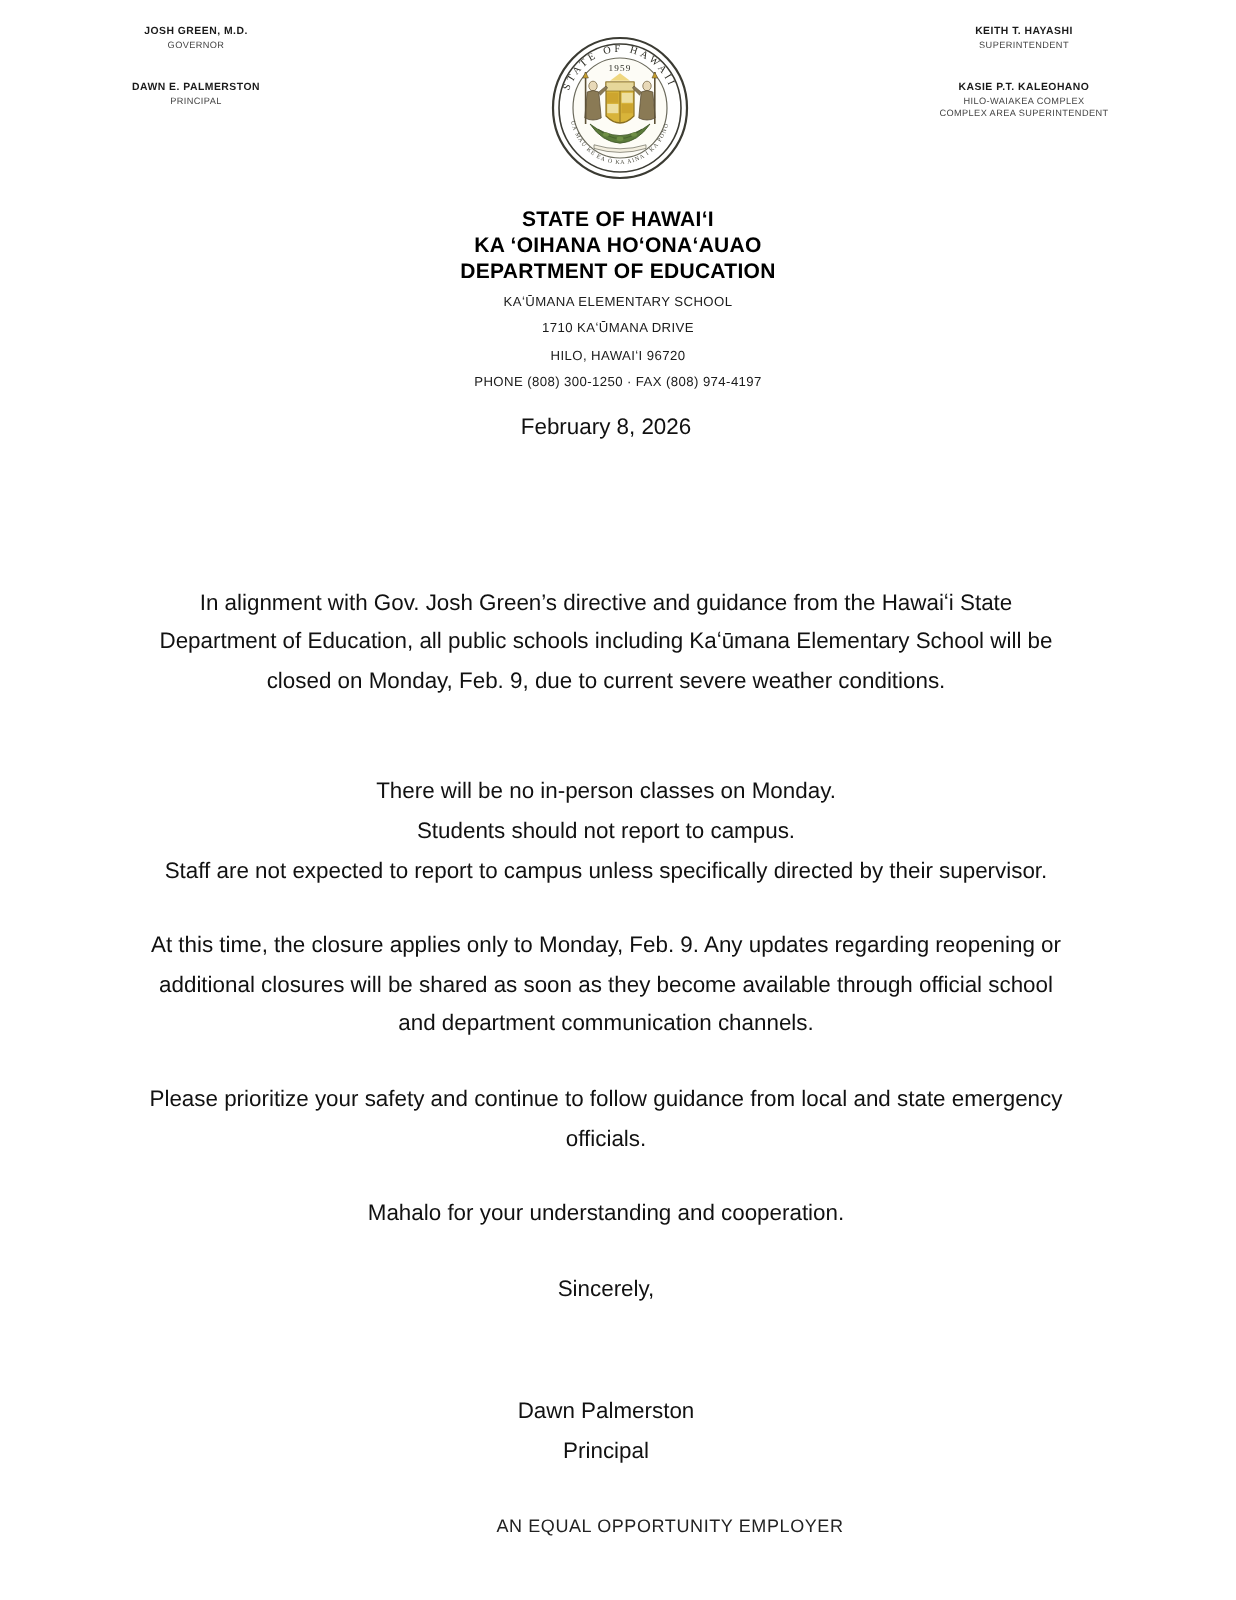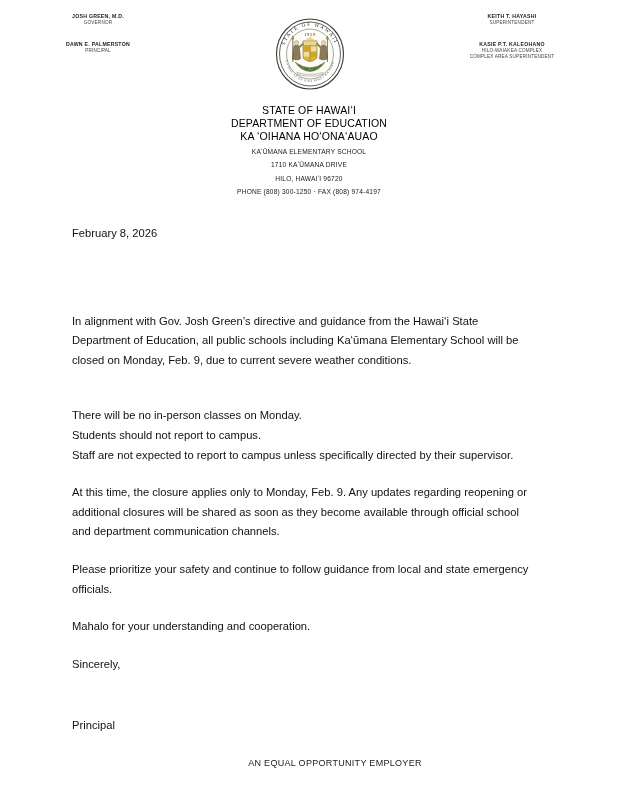--- a/index.html
+++ b/index.html
@@ -67,39 +67,40 @@
   
   .org-block {
     position: absolute;
     left: 0;
     top: 104px;
     width: 618px;
     text-align: center;
   }
   .org-title {
     font-size: 10.5px;
-    font-weight: normal;
+    font-weight: bold;
     line-height: 13.2px;
     letter-spacing: 0.15px;
   }
   .org-sub {
     font-size: 6.6px;
     font-weight: normal;
     line-height: 11.6px;
     letter-spacing: 0.2px;
     color: #1a1a1a;
     margin-top: 2px;
   }
 
   
   .body-area {
     position: absolute;
     left: 72px;
-    top: 224px;
+    top: 205px;
     width: 462px;
+    text-align: center;
   }
   .blk {
     font-size: 11.2px;
     line-height: 19.6px;
     color: #111111;
   }
   .sp-after-date   { height: 34px; }
   .sp-after-subj   { height: 16px; }
   .sp-std          { height: 18px; }
   .sp-sig          { height: 42px; }
@@ -196,22 +197,22 @@
       <div class="officer">
         <div class="officer-name">KASIE P.T. KALEOHANO</div>
         <div class="officer-title">HILO-WAIAKEA COMPLEX</div>
         <div class="officer-title">COMPLEX AREA SUPERINTENDENT</div>
       </div>
     </div>
   </div>
 
   <div class="org-block">
     <div class="org-title">STATE OF HAWAIʻI</div>
+    <div class="org-title">KA ʻOIHANA HOʻONAʻAUAO</div>
     <div class="org-title">DEPARTMENT OF EDUCATION</div>
-    <div class="org-title">KA ʻOIHANA HOʻONAʻAUAO</div>
     <div class="org-sub">KAʻŪMANA ELEMENTARY SCHOOL</div>
     <div class="org-sub">1710 KAʻŪMANA DRIVE</div>
     <div class="org-sub">HILO, HAWAIʻI  96720</div>
     <div class="org-sub phone-line">PHONE  (808) 300-1250 ·  FAX  (808) 974-4197</div>
   </div>
 
   <div class="body-area">
 
     <div class="blk">February 8, 2026</div>
     <div class="sp-after-date"></div>
@@ -235,18 +236,19 @@
 
     <div class="blk">Please prioritize your safety and continue to follow guidance from local and state emergency officials.</div>
     <div class="sp-std"></div>
 
     <div class="blk">Mahalo for your understanding and cooperation.</div>
     <div class="sp-std"></div>
 
     <div class="blk">Sincerely,</div>
     <div class="sp-sig"></div>
 
+    <div class="blk">Dawn Palmerston</div>
     <div class="blk">Principal</div>
   </div>
 
   <div class="footer">AN EQUAL OPPORTUNITY EMPLOYER</div>
 
 </div>
 
 </body></html>

